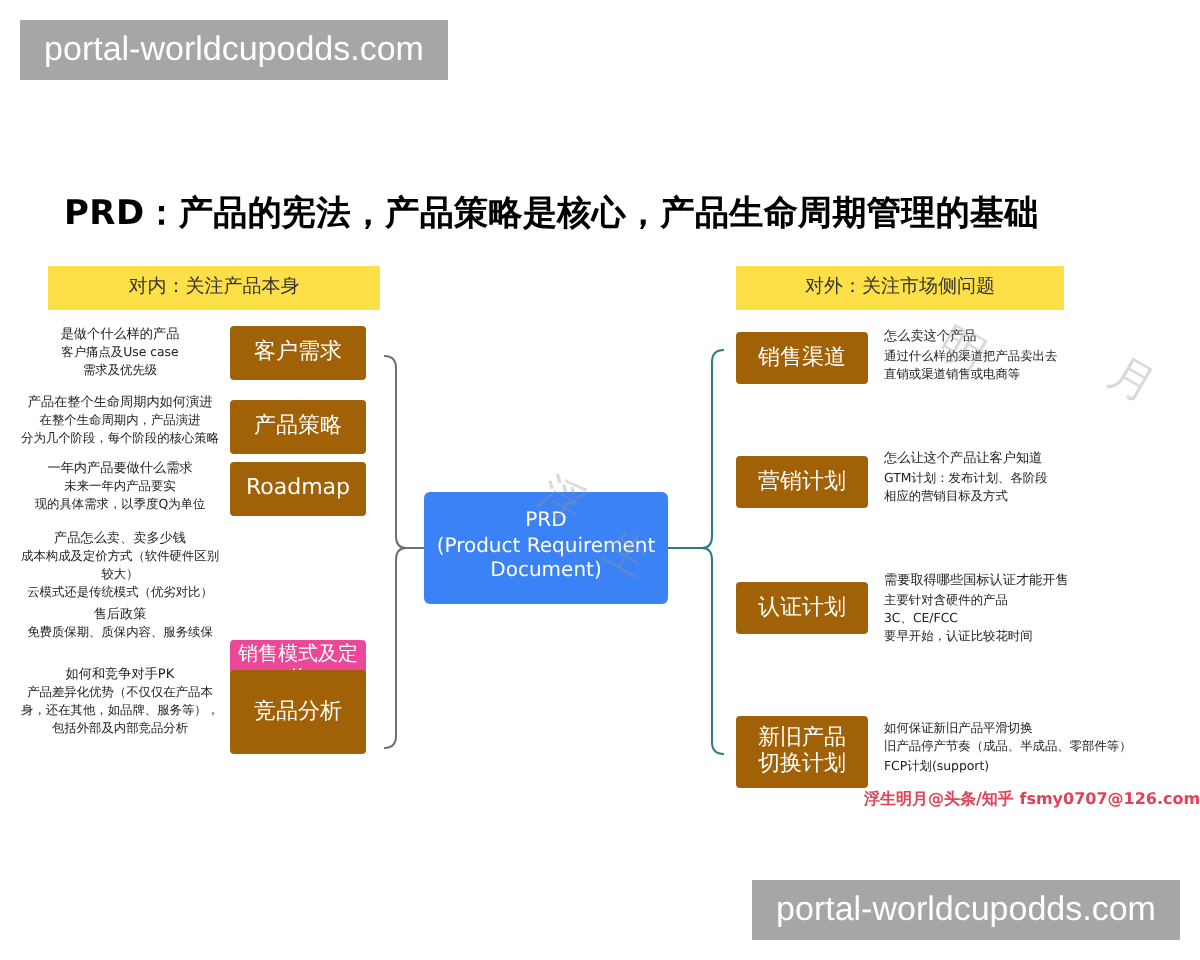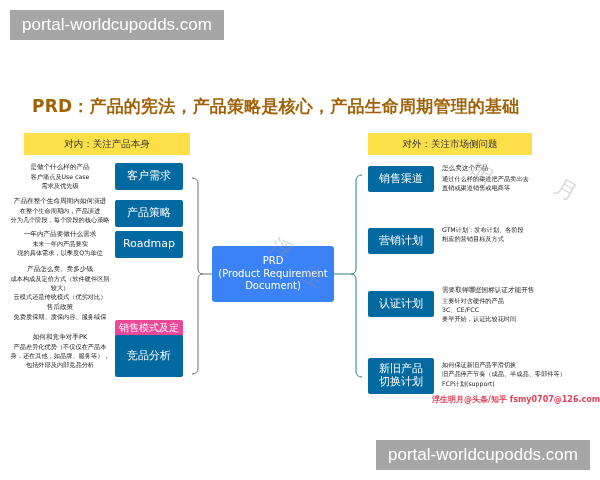--- a/index.html
+++ b/index.html
@@ -1,21 +1,21 @@
 <!DOCTYPE html>
 <html><head>
 <meta charset="utf-8">
 <style>
   html,body{margin:0;padding:0;}
   body{width:600px;height:480px;background:#ffffff;position:relative;overflow:hidden;font-family:"DejaVu Sans","Liberation Sans",sans-serif;}
   .wm-top{position:absolute;left:10px;top:10px;width:214px;height:30px;background:#a6a6a6;color:#fff;font-family:"Liberation Sans","DejaVu Sans",sans-serif;font-size:17px;line-height:30px;text-align:center;}
   .wm-bottom{position:absolute;left:376px;top:440px;width:214px;height:30px;background:#a6a6a6;color:#fff;font-family:"Liberation Sans","DejaVu Sans",sans-serif;font-size:17px;line-height:30px;text-align:center;}
-  .title{position:absolute;left:32px;top:95px;font-size:17px;font-weight:bold;color:#a16207;white-space:nowrap;letter-spacing:0.2px;}
+  .title{position:absolute;left:32px;top:95px;font-size:17px;font-weight:bold;color:#000000;white-space:nowrap;letter-spacing:0.2px;}
   .hdr{position:absolute;height:22px;background:#fde047;color:#333;font-size:9.5px;line-height:22px;text-align:center;}
-  .box{position:absolute;background:#0369a1;color:#fff;text-align:center;display:flex;align-items:center;justify-content:center;border-radius:2px;line-height:1.15;}
+  .box{position:absolute;background:#a16207;color:#fff;text-align:center;display:flex;align-items:center;justify-content:center;border-radius:2px;line-height:1.15;}
   .box.green{background:#ec4899;margin-top:48px;}
   .lbox{left:115px;width:68px;font-size:11px;}
   .rbox{left:368px;width:66px;font-size:11px;}
   .center{position:absolute;left:212px;top:246px;width:122px;height:56px;background:#3b82f6;color:#fff;font-size:10px;text-align:center;display:flex;align-items:center;justify-content:center;border-radius:3px;line-height:1.25;}
   .ldesc{position:absolute;left:8px;width:104px;text-align:center;font-size:6.2px;color:#222;line-height:1.45;}
   .ldesc .t{font-weight:normal;font-size:6.6px;}
   .rdesc{position:absolute;left:442px;width:150px;font-size:6.2px;color:#222;line-height:1.5;}
   .rdesc .t{font-weight:normal;font-size:6.6px;}
   .credit{position:absolute;left:432px;top:394px;font-size:8px;font-weight:bold;color:#e0425a;white-space:nowrap;}
   svg.lines{position:absolute;left:0;top:0;}
@@ -87,20 +87,21 @@
 <div class="box rbox" style="top:228px;height:26px;">营销计划</div>
 <div class="box rbox" style="top:291px;height:26px;">认证计划</div>
 <div class="box rbox" style="top:358px;height:36px;padding:0 8px;box-sizing:border-box;">新旧产品切换计划</div>
 
 <div class="rdesc" style="top:164px;">
   <div class="t">怎么卖这个产品</div>
   <div>通过什么样的渠道把产品卖出去</div>
   <div>直销或渠道销售或电商等</div>
 </div>
 <div class="rdesc" style="top:225px;">
+  <div class="t">怎么让这个产品让客户知道</div>
   <div>GTM计划：发布计划、各阶段</div>
   <div>相应的营销目标及方式</div>
 </div>
 <div class="rdesc" style="top:286px;">
   <div class="t">需要取得哪些国标认证才能开售</div>
   <div>主要针对含硬件的产品</div>
   <div>3C、CE/FCC</div>
   <div>要早开始，认证比较花时间</div>
 </div>
 <div class="rdesc" style="top:360px;">

